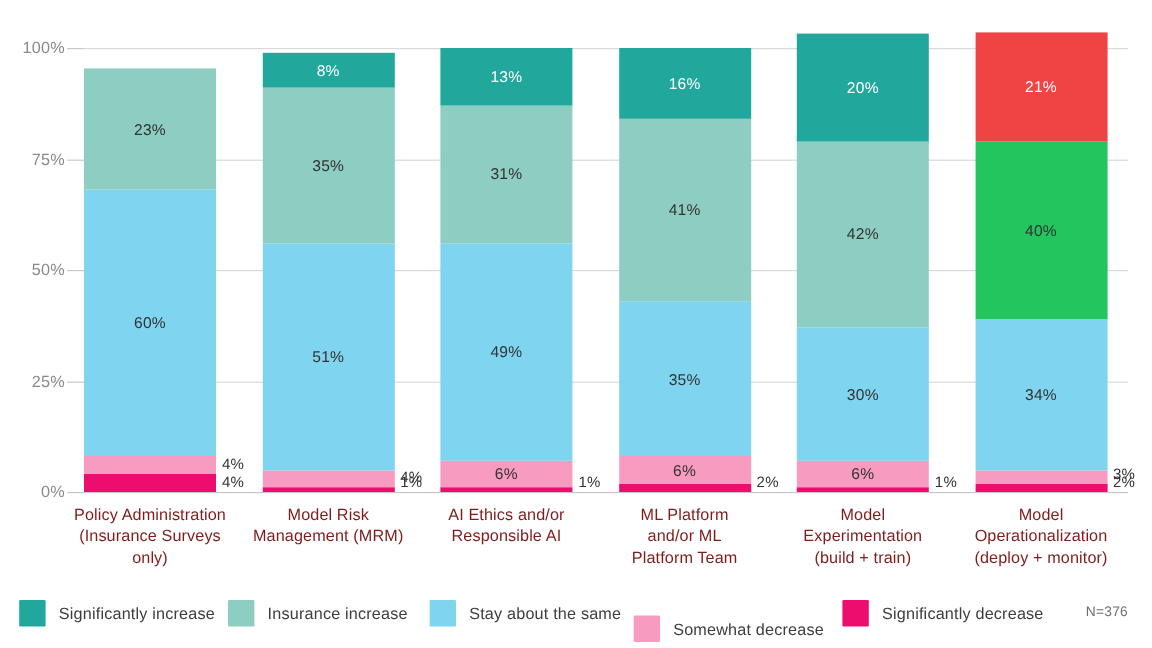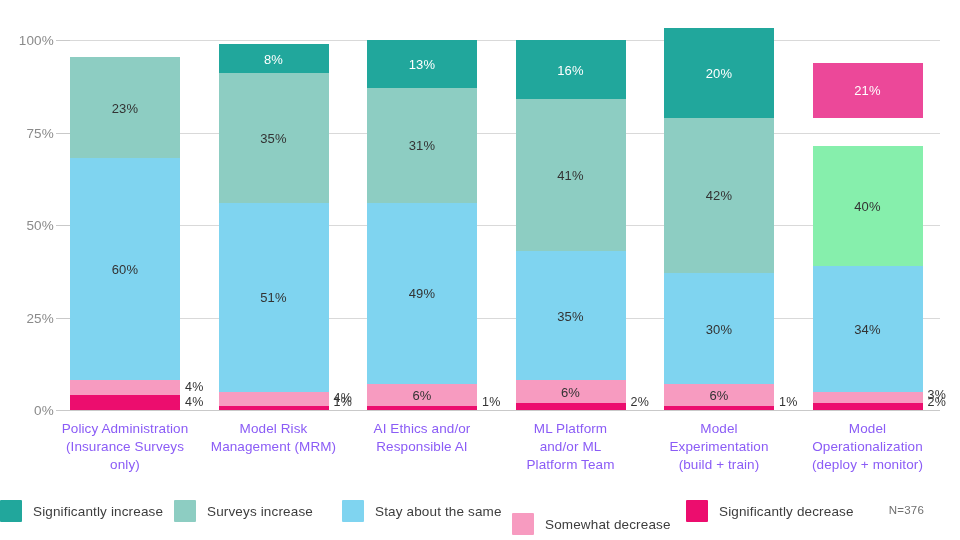--- a/index.html
+++ b/index.html
@@ -81,29 +81,29 @@
     font-size:12.5px;
   }
 
   
   .cat-label {
     position:absolute;
     top:420px;
     text-align:center;
     font-size:13.5px;
     line-height:18px;
-    color:#8b5cf6;
+    color:#7f1d1d;
     letter-spacing:.1px;
   }
   .cat-label div { white-space:nowrap; }
 
   
   #legend {
     position:absolute;
-    left:0; top:500px;
+    left:16px; top:500px;
     width:930px; height:24px;
   }
   .legend-item {
     position:absolute;
     top:0;
     display:flex;
     align-items:center;
     height:22px;
   }
   .legend-swatch {
@@ -225,24 +225,24 @@
         <div class="bar-group" style="left: 742.5px; width: 110px;">
           <div class="seg" style="height: 7.4px; bottom: 0px; background: rgb(236, 13, 110);">
             <div class="seg-label outside">2%</div>
           </div>
           <div class="seg" style="height: 11.1px; bottom: 7.4px; background: rgb(247, 155, 192);">
             <div class="seg-label outside">3%</div>
           </div>
           <div class="seg" style="height: 125.8px; bottom: 18.5px; background: rgb(127, 212, 240);">
             <div class="seg-label">34%</div>
           </div>
-          <div class="seg" style="height: 120px; bottom: 144.3px; background: #86efac;">
+          <div class="seg" style="height: 148px; bottom: 144.3px; background: #22c55e;">
             <div class="seg-label">40%</div>
           </div>
-          <div class="seg" style="height: 55px; bottom: 292.3px; background: #ec4899;">
+          <div class="seg" style="height: 91px; bottom: 292.3px; background: #ef4444;">
             <div class="seg-label light">21%</div>
           </div>
         </div>
       </div>
   </div>
 
   <div id="ticks">
       <div class="tick-label" style="top: 410px; right: 906px;">0%</div>
       <div class="tick-dash" style="position: absolute; left: 56px; top: 410px;"></div>
       <div class="tick-label" style="top: 317.5px; right: 906px;">25%</div>
@@ -286,21 +286,21 @@
     </div>
 
   <div id="legend">
     <div id="legend-items">
         <div class="legend-item" style="left: 0px;">
           <div class="legend-swatch" style="background: rgb(33, 167, 156);"></div>
           <div class="legend-text">Significantly increase</div>
         </div>
         <div class="legend-item" style="left: 174px;">
           <div class="legend-swatch" style="background: rgb(141, 205, 194);"></div>
-          <div class="legend-text">Surveys increase</div>
+          <div class="legend-text">Insurance increase</div>
         </div>
         <div class="legend-item" style="left: 342px;">
           <div class="legend-swatch" style="background: rgb(127, 212, 240);"></div>
           <div class="legend-text">Stay about the same</div>
         </div>
         <div class="legend-item" style="left: 512px; margin-top: 13px;">
           <div class="legend-swatch" style="background: rgb(247, 155, 192);"></div>
           <div class="legend-text">Somewhat decrease</div>
         </div>
         <div class="legend-item" style="left: 686px;">

